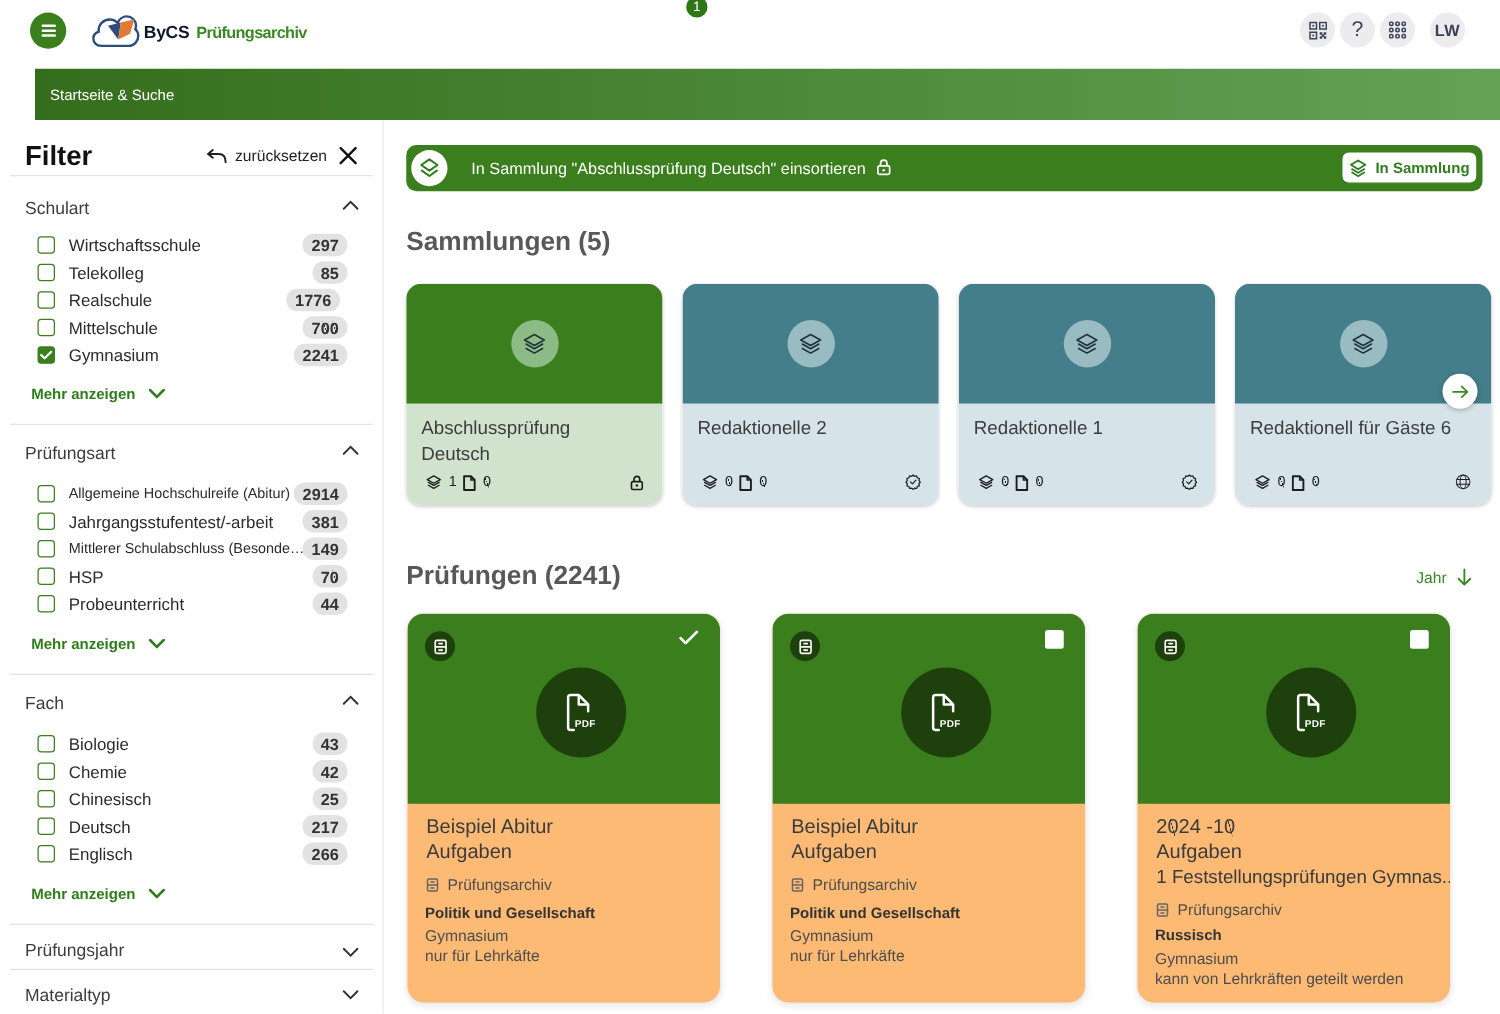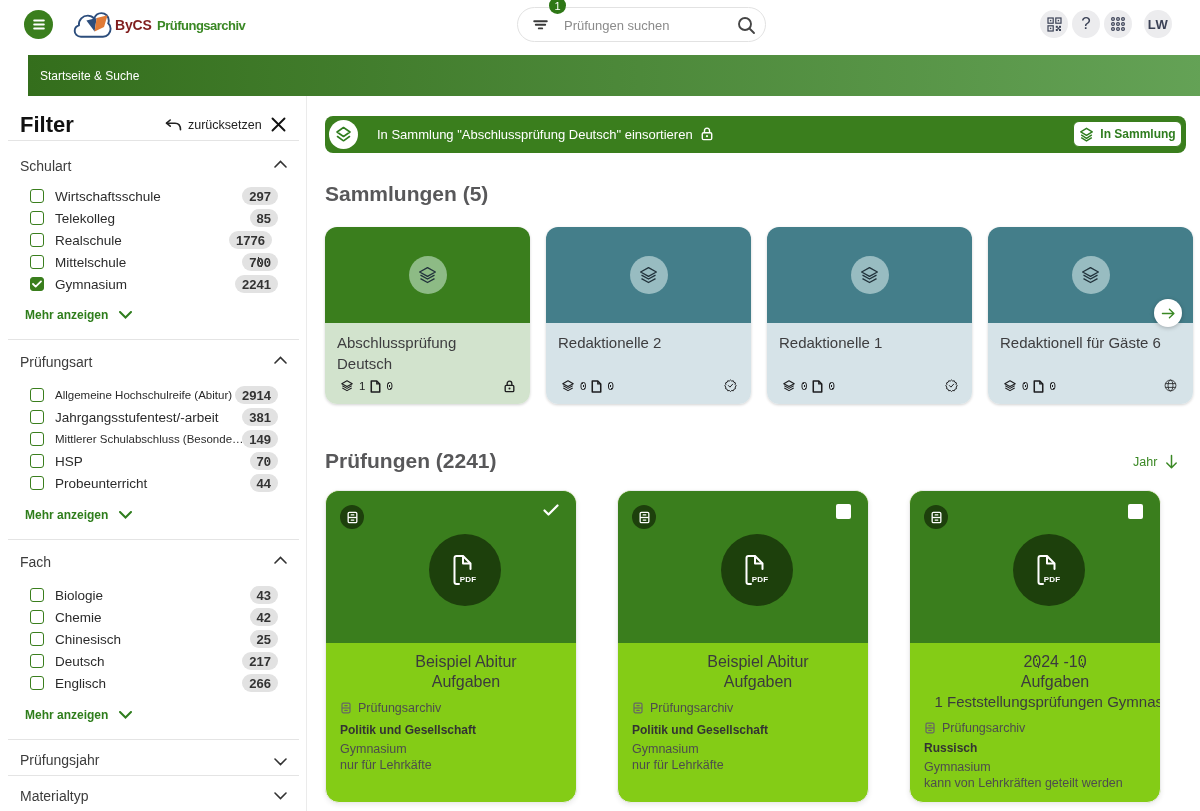--- a/index.html
+++ b/index.html
@@ -9,21 +9,21 @@
   
   .z { position:relative; display:inline-block; }
   .z::after { content:""; position:absolute; left:27%; right:27%; top:17%; bottom:15%;
     background:linear-gradient(to top right, transparent 46%, currentColor 46%, currentColor 54%, transparent 54%); }
 
   
   #header { position:absolute; left:0; top:0; width:1200px; height:55px; background:#fff; }
   #burger { position:absolute; left:24px; top:10px; width:29px; height:29px; border-radius:50%;
     background:#3a7e1d; display:flex; align-items:center; justify-content:center; }
   #logo { position:absolute; left:73px; top:11px; }
-  #bycs { position:absolute; left:115px; top:17px; font-size:14px; font-weight:bold; color:#7f1d1d; letter-spacing:-.2px; }
+  #bycs { position:absolute; left:115px; top:17px; font-size:14px; font-weight:bold; color:#0f172a; letter-spacing:-.2px; }
   #apptitle { position:absolute; left:157px; top:17.5px; font-size:13px; font-weight:bold; color:#3a8824; letter-spacing:-.5px; }
   #search { position:absolute; left:517px; top:7px; width:249px; height:35px; border:1px solid #e2e2e2;
     border-radius:18px; background:#fff; }
   #search .ficon { position:absolute; left:15px; top:12px; }
   #search .ph { position:absolute; left:46px; top:10px; font-size:13px; color:#8b8b8b; }
   #search .mag { position:absolute; right:9px; top:8px; }
   #badge1 { position:absolute; left:549px; top:-3px; width:17px; height:17px; border-radius:50%;
     background:#2e7716; color:#fff; font-size:11px; display:flex; align-items:center; justify-content:center; z-index:3; }
   .hbtn { position:absolute; top:10px; width:28px; height:28px; border-radius:50%; background:#ececee;
     color:#3b4256; display:flex; align-items:center; justify-content:center; font-size:13px; }
@@ -72,21 +72,21 @@
   .scard .title { position:absolute; left:12px; top:105px; font-size:15px; line-height:21px; color:#3d3d3f; white-space:nowrap; }
   .statrow { position:absolute; top:379px; display:flex; align-items:center; gap:5px; color:#1d1d1f; font-size:11.5px; }
   .g-top { background:#3a7e1d; } .g-bot { background:#d2e3cd; } .g-circ { background:#8dbb85; }
   .t-top { background:#447e8a; } .t-bot { background:#d6e3e8; } .t-circ { background:#98bcc1; }
 
   #arrowbtn { position:absolute; left:1154px; top:299px; width:28px; height:28px; border-radius:50%;
     background:#fff; box-shadow:0 1px 4px rgba(0,0,0,.25); display:flex; align-items:center; justify-content:center; z-index:5; }
 
   
   .pcard { position:absolute; top:490px; width:252px; height:313px; border-radius:14px; overflow:hidden;
-    background:#84cc16; border:1px solid #ececec; box-shadow:0 2px 5px rgba(0,0,0,.08);text-align:center; }
+    background:#fdba74; border:1px solid #ececec; box-shadow:0 2px 5px rgba(0,0,0,.08); }
   .pcard .ptop { position:absolute; left:0; top:0; width:100%; height:152px; background:#3a7e1d; }
   .pcard .dcirc { position:absolute; left:102.5px; top:43px; width:72px; height:72px; border-radius:50%;
     background:#1d400c; display:flex; align-items:center; justify-content:center; }
   .pcard .abadge { position:absolute; left:14px; top:14px; width:24px; height:24px; border-radius:50%;
     background:#1d400c; display:flex; align-items:center; justify-content:center; }
   .pcard .ptitle { position:absolute; left:15px; top:161px; font-size:16px; line-height:20px; color:#3b3b3d; width:250px;
     white-space:nowrap; overflow:hidden; text-overflow:ellipsis; }
   .wcheck { position:absolute; right:17px; top:13px; }
   .wbox { position:absolute; right:17px; top:13px; width:15px; height:15px; background:#fff; border-radius:2px; }
 </style></head>
@@ -104,34 +104,20 @@
   </div>
   <div id="logo">
     <svg width="39" height="27" viewBox="0 0 39 27">
       <path d="M8 25.7 C4 25.7 1.7 22.8 1.7 20 C1.7 17.3 3.4 15.1 5.9 14.4 C5.4 8.6 9.9 4.6 14.8 4.6 C17.3 4.6 19.6 5.7 21.2 7.5 C22.3 4.1 25.4 2.1 28.4 2.1 C32.5 2.1 35.8 5.4 35.8 9.5 C35.8 10.5 35.6 11.4 35.2 12.3 C36.7 13.6 37.6 15.6 37.6 17.7 C37.6 21.9 34.3 25.7 30 25.7 Z" fill="none" stroke="#2c4d7c" stroke-width="1.9"></path>
       <path d="M13.4 9.6 L23.6 6.9 L21.6 20.6 Z" fill="#2c4d7c"></path>
       <path d="M23.6 6.9 L34.6 4.3 L31 16 L21.6 20.6 Z" fill="#e07a36"></path>
     </svg>
   </div>
   <div id="bycs">ByCS</div>
   <div id="apptitle">Prüfungsarchiv</div>
-  <div id="search">
-    <svg class="ficon" width="15" height="10" viewBox="0 0 15 10">
-        <g stroke="#3a3a3a" stroke-width="1.9" stroke-linecap="round">
-          <line x1="1.2" y1="1.2" x2="13.8" y2="1.2"></line>
-          <line x1="2.8" y1="4.8" x2="12.2" y2="4.8"></line>
-          <line x1="5.8" y1="8.4" x2="9.2" y2="8.4"></line>
-        </g>
-      </svg>
-    <span class="ph">Prüfungen suchen</span>
-    <svg class="mag" width="19" height="19" viewBox="0 0 19 19">
-        <circle cx="8" cy="8" r="6" fill="none" stroke="#454545" stroke-width="1.9"></circle>
-        <line x1="12.5" y1="12.5" x2="17" y2="17" stroke="#454545" stroke-width="1.9" stroke-linecap="round"></line>
-      </svg>
-  </div>
   <div id="badge1">1</div>
   <div class="hbtn" style="left:1040px;">
     <svg width="15" height="15" viewBox="0 0 15 15" fill="none" stroke="#3b4256" stroke-width="1.2">
       <rect x="1" y="1" width="5.2" height="5.2"></rect>
         <rect x="8.8" y="1" width="5.2" height="5.2"></rect>
         <rect x="1" y="8.8" width="5.2" height="5.2"></rect>
       <rect x="2.9" y="2.9" width="1.4" height="1.4" fill="#3b4256" stroke="none"></rect>
         <rect x="10.7" y="2.9" width="1.4" height="1.4" fill="#3b4256" stroke="none"></rect>
         <rect x="2.9" y="10.7" width="1.4" height="1.4" fill="#3b4256" stroke="none"></rect>
       <rect x="8.8" y="8.8" width="2" height="2" fill="#3b4256" stroke="none"></rect>

